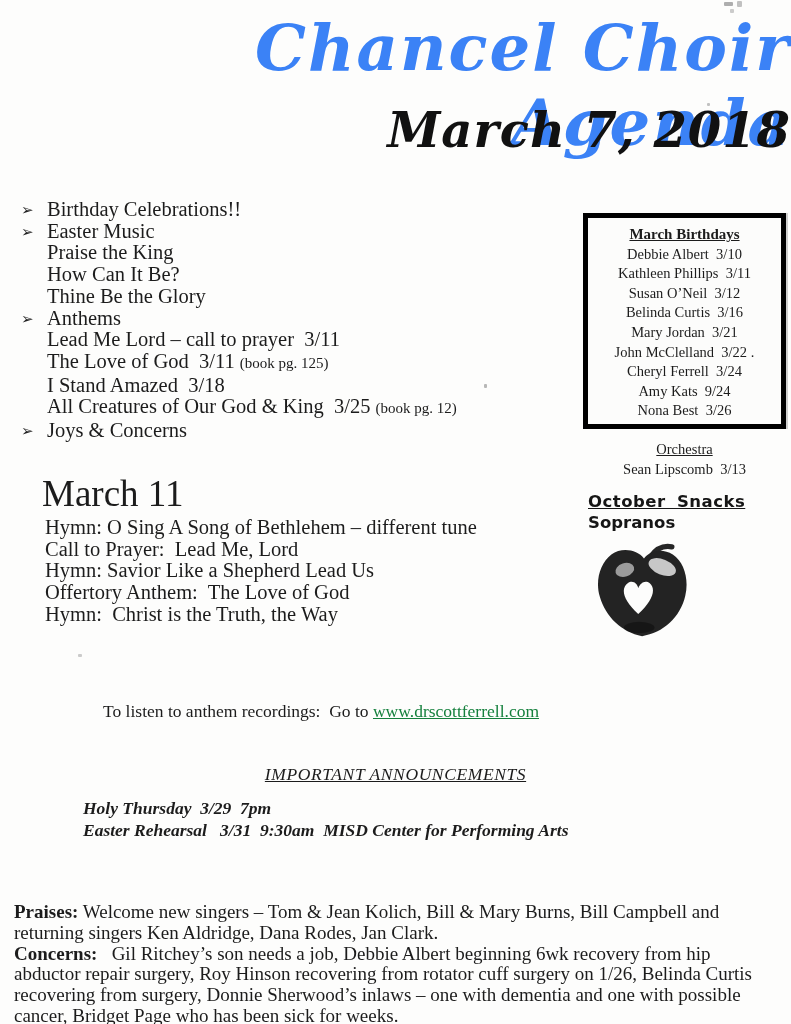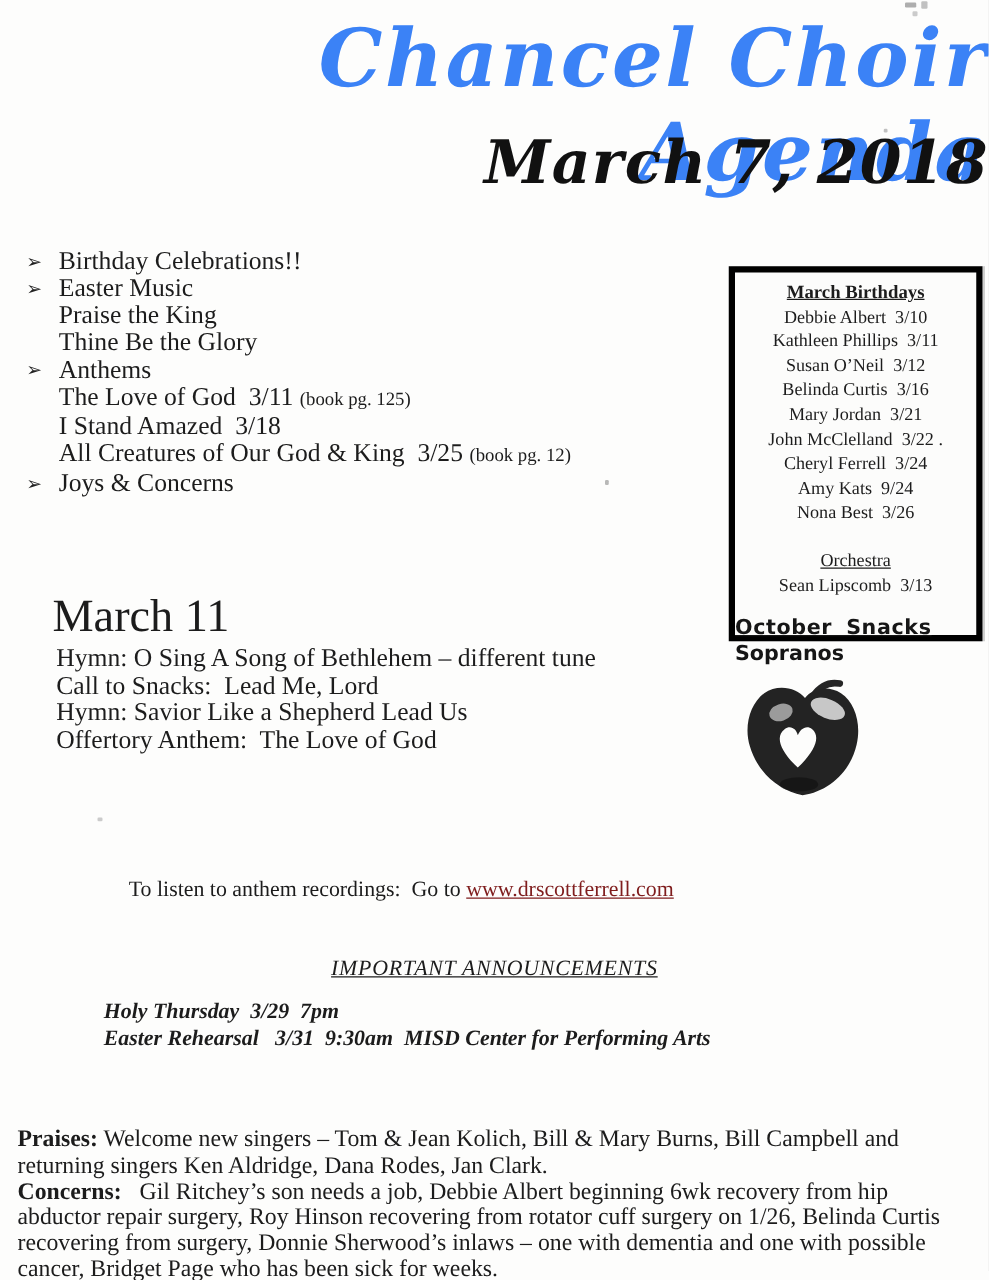--- a/index.html
+++ b/index.html
@@ -25,21 +25,21 @@
   
   .agenda{position:absolute;left:47px;top:199px;font-size:20.5px;line-height:21.7px;width:520px;}
   .agenda-row{position:relative;}
   .agenda-row .bullet{
     position:absolute;left:-26px;top:1px;font-size:15px;color:#222;
   }
   .agenda-note{font-size:15px;text-align:center;}
 
   
   .bbox{
-    position:absolute;left:583px;top:213px;width:203px;height:300px;
+    position:absolute;left:583px;top:213px;width:203px;height:216px;
     border:5px solid #000;box-sizing:border-box;background:#fcfcfb;
     text-align:center;font-size:14.5px;line-height:19.6px;padding-top:7px;
     box-shadow:2px 0 0 rgba(120,120,120,.35);
   }
   .bbox-title{font-weight:bold;text-decoration:underline;font-size:15px;}
   .bbox-gap{height:19px;}
   .bbox-sub{text-decoration:underline;}
 
   
   .m11-title{position:absolute;left:42px;top:474px;font-size:37px;line-height:40px;}
@@ -49,21 +49,21 @@
   .snacks{
     position:absolute;left:588px;top:491px;
     font-family:"DejaVu Sans","Liberation Sans",sans-serif;
     font-weight:bold;font-size:16.5px;line-height:21px;color:#161616;
   }
   .snacks .u{text-decoration:underline;word-spacing:5px;letter-spacing:.5px;}
   .apple{position:absolute;left:596px;top:541px;}
 
   
   .recordings{position:absolute;left:103px;top:701px;font-size:17.5px;}
-  .recordings .link{text-decoration:underline;color:#7f1d1d;cursor:pointer;font-family:Liberation Serif, serif;}
+  .recordings .link{text-decoration:underline;color:#15803d;cursor:pointer;font-family:Liberation Serif, serif;}
 
   
   .ann-title{
     position:absolute;left:0;top:764px;width:791px;text-align:center;
     font-weight:normal;font-style:italic;text-decoration:underline;
     font-size:17.5px;letter-spacing:.6px;
   }
   .ann-lines{
     position:absolute;left:83px;top:797px;
     font-weight:bold;font-style:italic;font-size:17.5px;line-height:22px;
@@ -88,22 +88,24 @@
 
 <div class="page">
 
   <div class="title">Chancel Choir Agenda</div>
   <div class="date">March 7, 2018</div>
 
   <div class="agenda">
     <div class="agenda-row"><span class="bullet">➢</span><span class="pre">Birthday Celebrations!!</span></div>
     <div class="agenda-row"><span class="bullet">➢</span><span class="pre">Easter Music</span></div>
     <div class="agenda-row"><span class="pre">Praise the King</span></div>
+    <div class="agenda-row"><span class="pre">How Can It Be?</span></div>
     <div class="agenda-row"><span class="pre">Thine Be the Glory</span></div>
     <div class="agenda-row"><span class="bullet">➢</span><span class="pre">Anthems</span></div>
+    <div class="agenda-row"><span class="pre">Lead Me Lord – call to prayer  3/11</span></div>
     <div class="agenda-row"><span class="pre">The Love of God  3/11 </span><span class="agenda-note pre">(book pg. 125)</span></div>
     <div class="agenda-row"><span class="pre">I Stand Amazed  3/18</span></div>
     <div class="agenda-row"><span class="pre">All Creatures of Our God &amp; King  3/25 </span><span class="agenda-note pre">(book pg. 12)</span></div>
     <div class="agenda-row"><span class="bullet">➢</span><span class="pre">Joys &amp; Concerns</span></div>
   </div>
 
   <div class="bbox">
     <div class="bbox-title">March Birthdays</div>
     <div class="pre">Debbie Albert  3/10</div>
     <div class="pre">Kathleen Phillips  3/11</div>
@@ -115,23 +117,24 @@
     <div class="pre">Amy Kats  9/24</div>
     <div class="pre">Nona Best  3/26</div>
     <div class="bbox-gap"></div>
     <div class="bbox-sub">Orchestra</div>
     <div class="pre">Sean Lipscomb  3/13</div>
   </div>
 
   <div class="m11-title">March 11</div>
   <div class="m11-lines">
     <div class="pre">Hymn: O Sing A Song of Bethlehem – different tune</div>
-    <div class="pre">Call to Snacks:  Lead Me, Lord</div>
+    <div class="pre">Call to Prayer:  Lead Me, Lord</div>
     <div class="pre">Hymn: Savior Like a Shepherd Lead Us</div>
     <div class="pre">Offertory Anthem:  The Love of God</div>
+    <div class="pre">Hymn:  Christ is the Truth, the Way</div>
   </div>
 
   <div class="snacks">
     <div class="u">October Snacks</div>
     <div>Sopranos</div>
   </div>
 
   <svg class="apple" width="96" height="102" viewBox="0 0 100 106">
     <path d="M57,16 C62,9 69,4 79,6" stroke="#262626" stroke-width="5.5" fill="none" stroke-linecap="round"></path>
     <path fill-rule="evenodd" fill="#232323" d="

